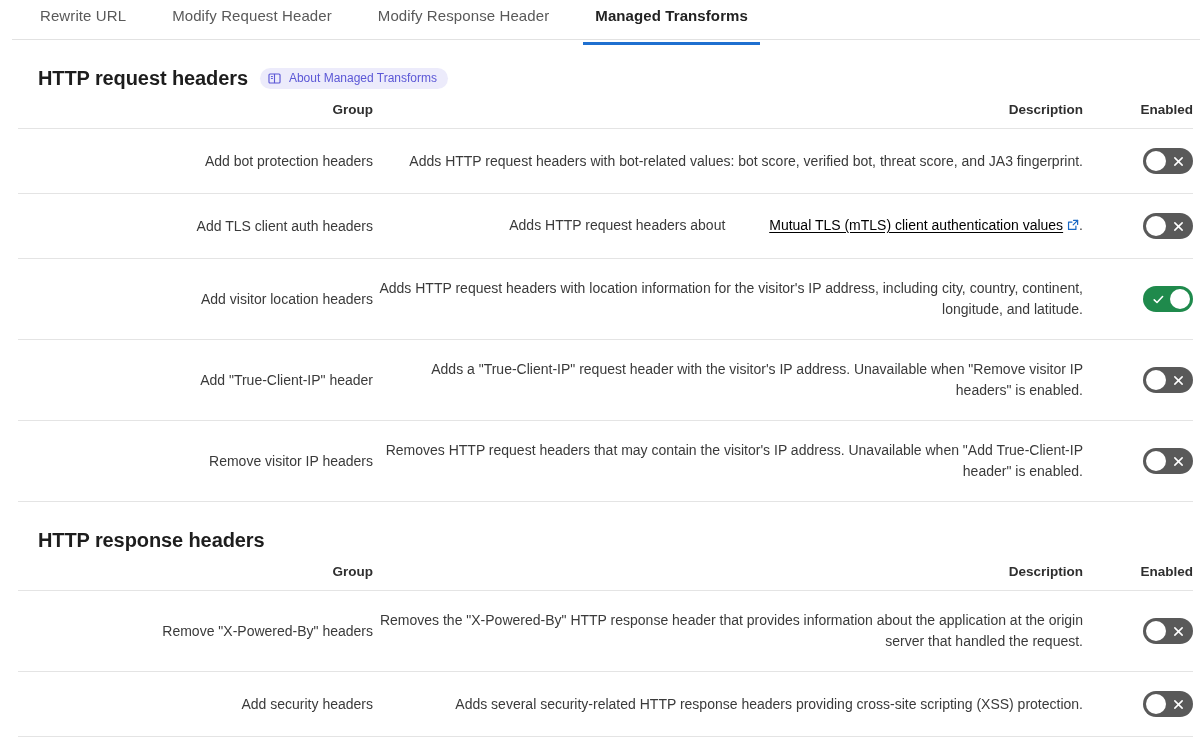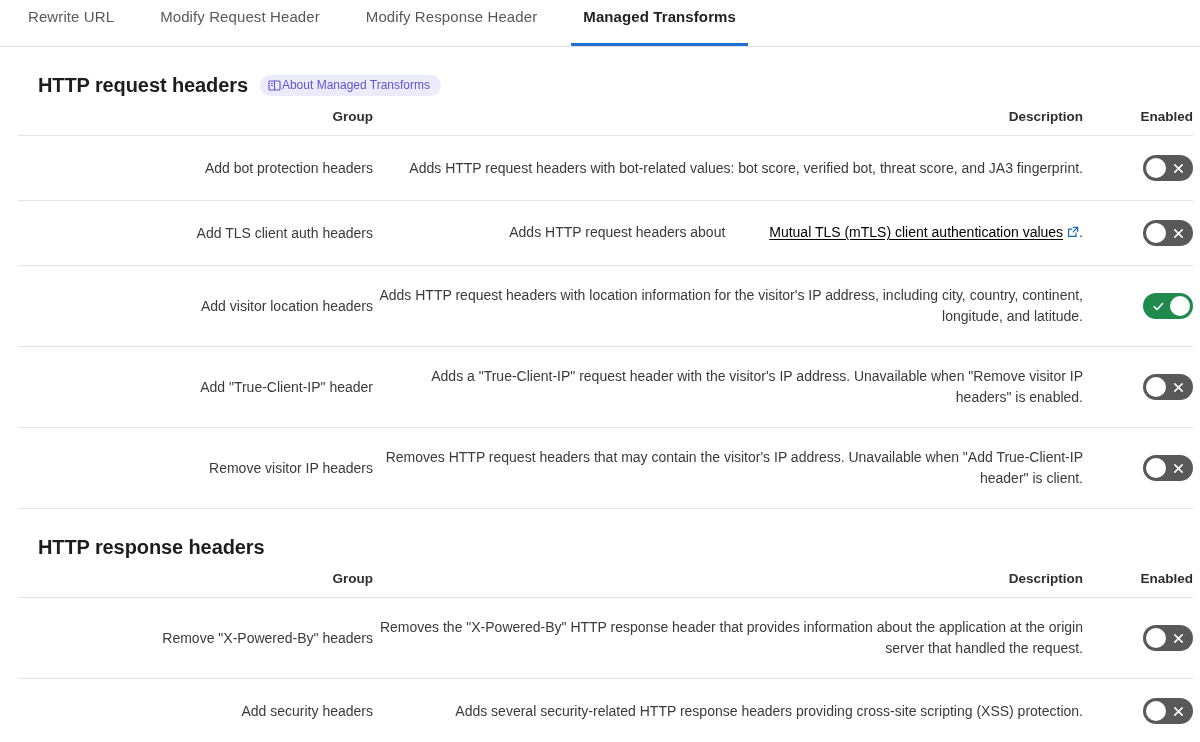--- a/index.html
+++ b/index.html
@@ -8,25 +8,26 @@
     width: 1200px; height: 742px;
     background: #ffffff;
     font-family: "Liberation Sans", sans-serif;
     color: #313131;
     overflow: hidden;
   }
 
   
   .tabbar {
     position: relative;
-    height: 47px;
+    height: 40px;
     border-bottom: 1px solid #e2e2e2;
     display: flex;
-    align-items: center;
+    align-items: flex-start;
     padding-left: 28px;
+    margin-left: 12px;
   }
   .tab {
     position: relative;
     font-size: 15px;
     line-height: 18px;
     color: #595959;
     padding: 7px 0 20px 0;
     margin-right: 46px;
     cursor: pointer;
     white-space: nowrap;
@@ -53,21 +54,21 @@
   .section-title {
     font-size: 20px;
     font-weight: 700;
     color: #1d1d1d;
     letter-spacing: -.1px;
     margin-left: 20px;
   }
   .about-badge {
     display: inline-flex;
     align-items: center;
-    gap: 1px;
+    gap: 8px;
     background: #ecebfb;
     color: #5b57d6;
     border-radius: 11px;
     padding: 3px 11px 3px 8px;
     font-size: 12px;
     line-height: 15px;
     cursor: pointer;
     white-space: nowrap;
     justify-content: center;
   }
@@ -244,21 +245,21 @@
               <svg width="11" height="11" viewBox="0 0 12 12">
                   <path d="M2 2 L10 10 M10 2 L2 10" stroke="#ffffff" stroke-width="1.7" stroke-linecap="round"></path>
                 </svg>
             </span>
           </span>
         </td>
       </tr>
 
       <tr>
         <td class="group">Remove visitor IP headers</td>
-        <td class="desc">Removes HTTP request headers that may contain the visitor's IP address. Unavailable when "Add True-Client-IP header" is client.</td>
+        <td class="desc">Removes HTTP request headers that may contain the visitor's IP address. Unavailable when "Add True-Client-IP header" is enabled.</td>
         <td class="enabled">
           <span class="toggle">
             <span class="knob"></span>
             <span class="mark">
               <svg width="11" height="11" viewBox="0 0 12 12">
                   <path d="M2 2 L10 10 M10 2 L2 10" stroke="#ffffff" stroke-width="1.7" stroke-linecap="round"></path>
                 </svg>
             </span>
           </span>
         </td>

